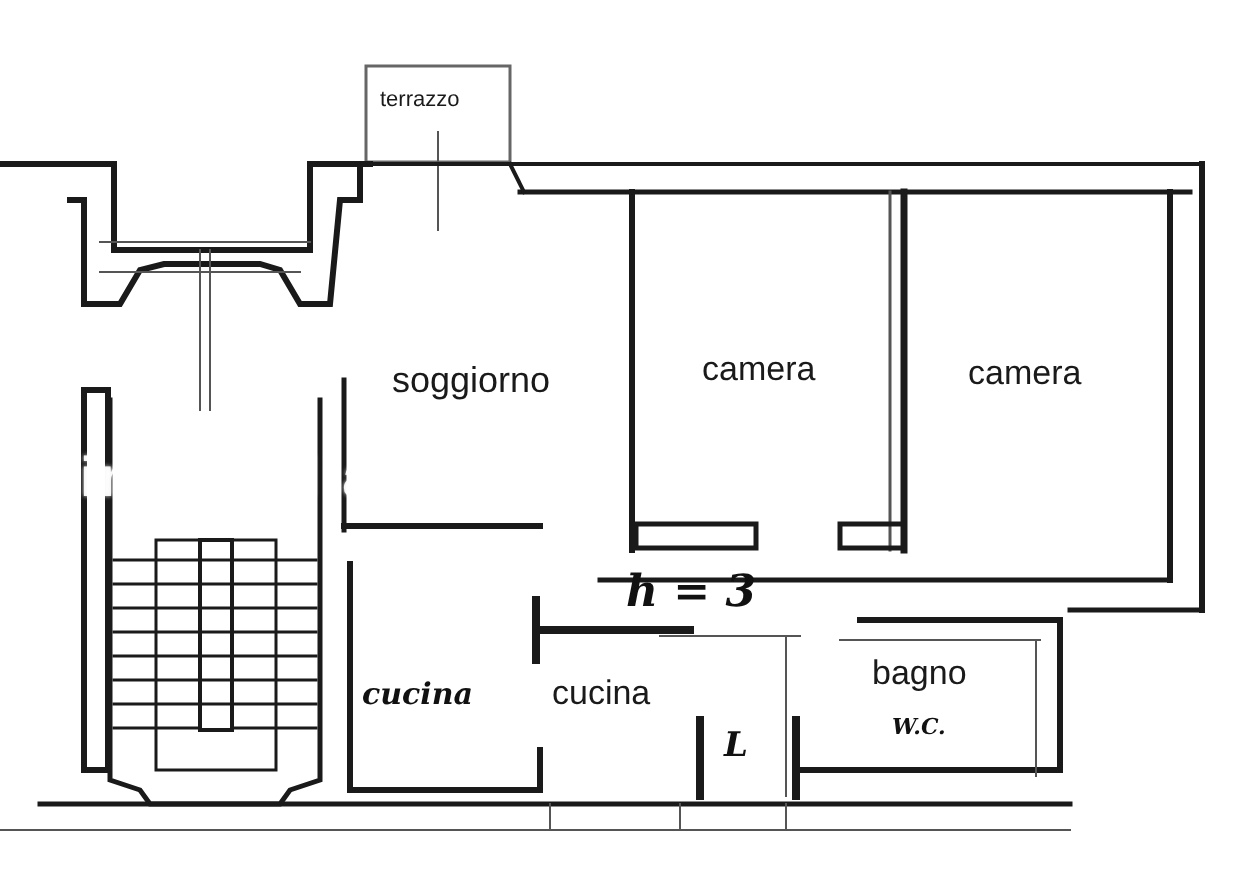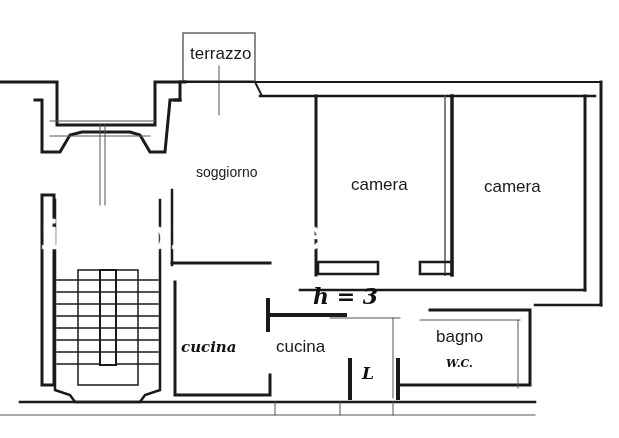--- a/index.html
+++ b/index.html
@@ -1,20 +1,20 @@
 <!DOCTYPE html>
 <html><head>
   <meta charset="utf-8">
   <style>
     html, body { margin: 0; padding: 0; background: #ffffff; }
     body { width: 619px; height: 438px; position: relative; overflow: hidden; font-family: "Liberation Sans", sans-serif; }
     #plan { position: absolute; left: 0; top: 0; width: 619px; height: 438px; }
     .room-label { position: absolute; font-family: "Liberation Sans", sans-serif; color: #1a1a1a; white-space: nowrap; }
     .hand { font-family: "DejaVu Serif", serif; font-style: italic; font-weight: bold; color: #111; }
-    .watermark { position: absolute; left: 40px; top: 214px; width: 524px; height: 50px; font-family: Liberation Mono, monospace; font-weight: bold; font-size: 40px; letter-spacing: 2px; color: rgba(255,255,255,0.92); text-shadow: 0 0 2px rgba(255,255,255,0.9); line-height: 50px; }
+    .watermark { position: absolute; left: 40px; top: 214px; width: 524px; height: 50px; font-family: Liberation Sans, sans-serif; font-weight: bold; font-size: 28px; letter-spacing: 2px; color: rgba(255,255,255,0.92); text-shadow: 0 0 2px rgba(255,255,255,0.9); line-height: 50px; }
   </style>
 </head>
 <body>
 
 <div id="plan">
   <svg width="619" height="438" viewBox="0 0 619 438" xmlns="http://www.w3.org/2000/svg">
     <g fill="none" stroke="#1a1a1a" stroke-linecap="square">
 
       <rect x="183" y="33" width="72" height="48" stroke="#666" stroke-width="1.5"></rect>
       <line x1="219" y1="66" x2="219" y2="115" stroke="#555" stroke-width="1"></line>
@@ -74,22 +74,22 @@
       <line x1="518" y1="320" x2="518" y2="388" stroke="#555" stroke-width="1"></line>
 
       <line x1="20" y1="402" x2="535" y2="402" stroke-width="2.5"></line>
       <line x1="0" y1="415" x2="535" y2="415" stroke="#555" stroke-width="1"></line>
       <line x1="275" y1="402" x2="275" y2="415" stroke="#555" stroke-width="1"></line>
       <line x1="340" y1="402" x2="340" y2="415" stroke="#555" stroke-width="1"></line>
       <line x1="393" y1="402" x2="393" y2="415" stroke="#555" stroke-width="1"></line>
     </g>
   </svg>
 
-  <div class="room-label" style="left:190px; top:44px; font-size:17px;">terrazzo</div>
-  <div class="room-label" style="left:196px; top:164px; font-size:14px;">soggiorno</div>
+  <div class="room-label" style="left:190px; top:44px; font-size:11px;">terrazzo</div>
+  <div class="room-label" style="left:196px; top:180px; font-size:18px;">soggiorno</div>
   <div class="room-label" style="left:351px; top:175px; font-size:17px;">camera</div>
   <div class="room-label" style="left:484px; top:177px; font-size:17px;">camera</div>
   <div class="room-label hand" style="left:181px; top:338px; font-size:15px;">cucina</div>
   <div class="room-label" style="left:276px; top:337px; font-size:17px;">cucina</div>
   <div class="room-label" style="left:436px; top:327px; font-size:17px;text-align:center;">bagno</div>
   <div class="room-label hand" style="left:446px; top:357px; font-size:11px;">W.C.</div>
   <div class="room-label hand" style="left:313px; top:283px; font-size:22px;">h = 3</div>
   <div class="room-label hand" style="left:362px; top:363px; font-size:17px;">L</div>
 
   <div class="watermark">immobiliare.it</div>

